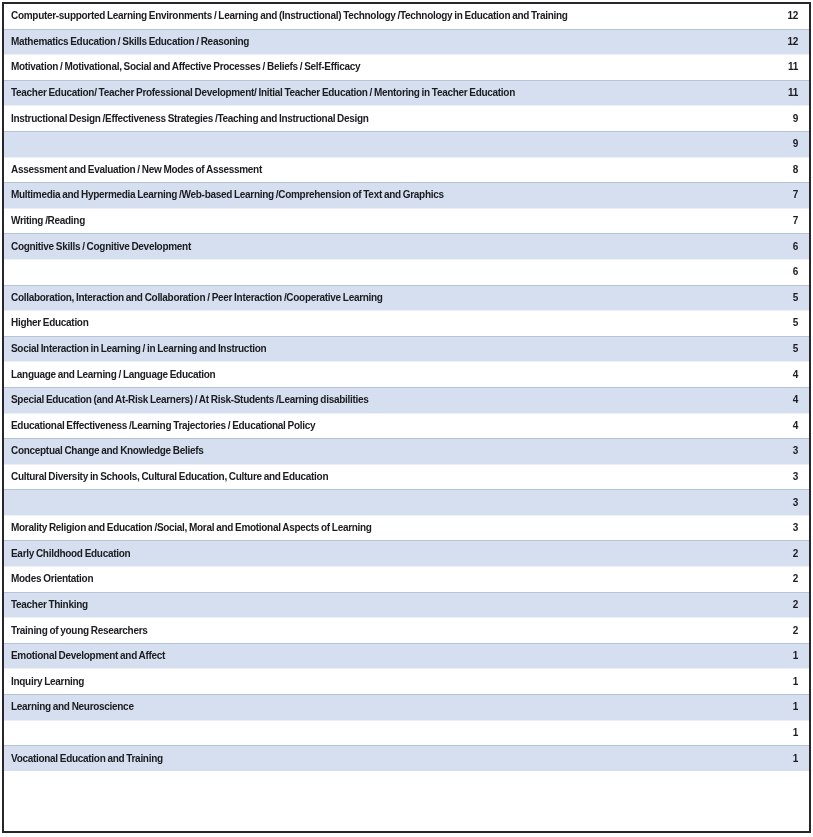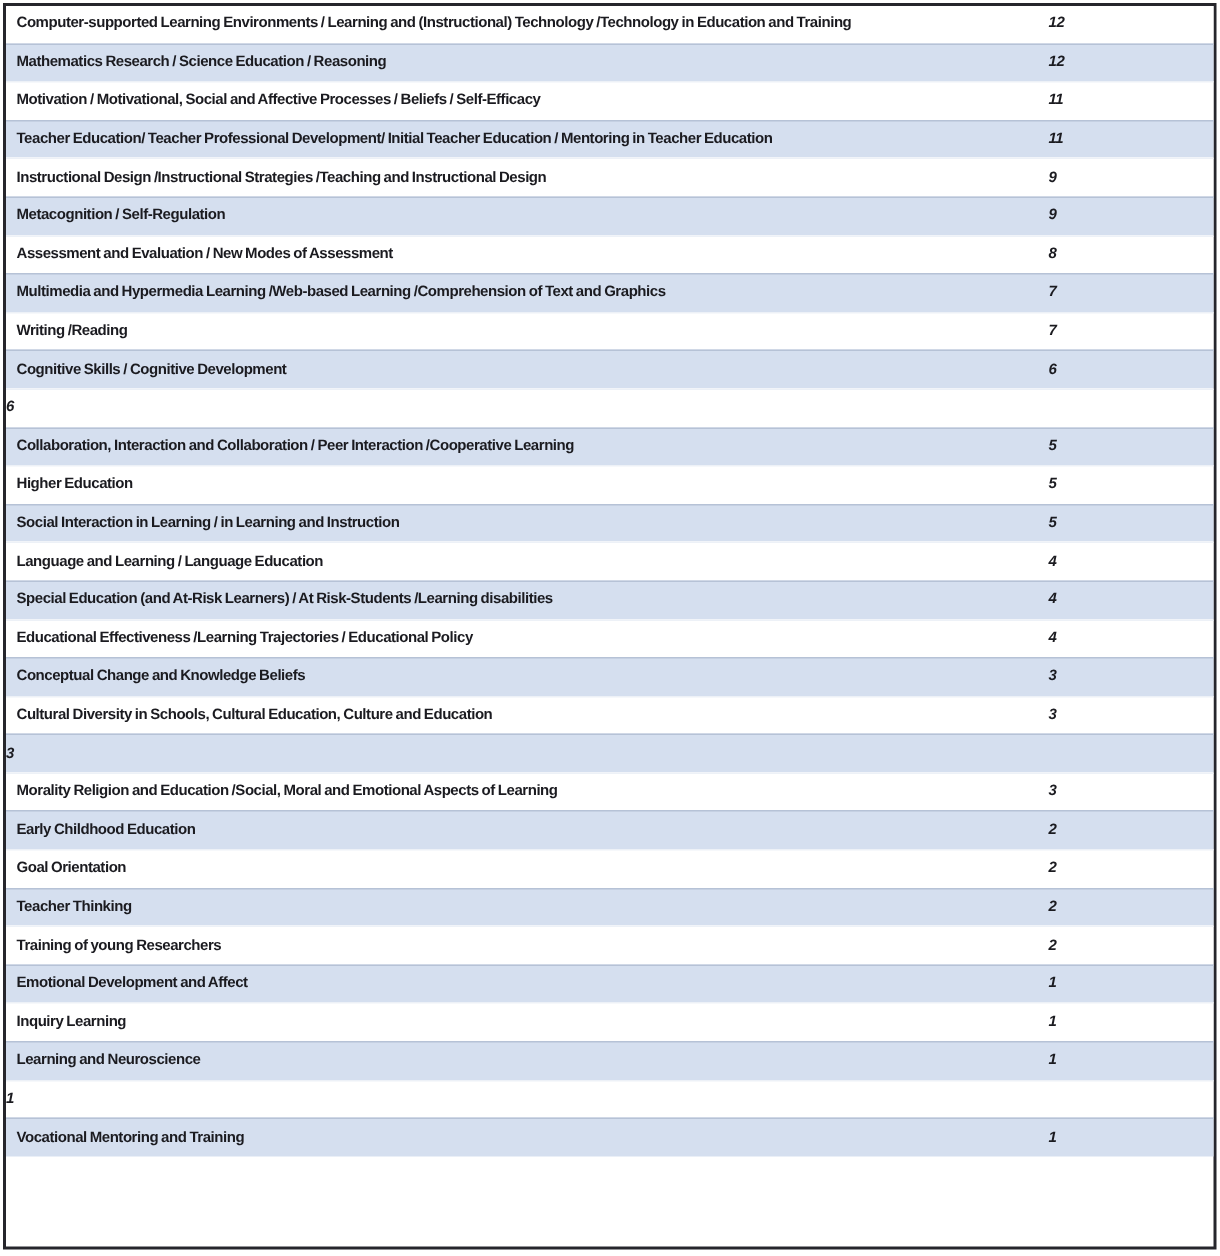--- a/index.html
+++ b/index.html
@@ -37,50 +37,49 @@
     background: var(--band, #d5dfef);
     border-top: 1px solid var(--separator_on_band, #b6c2d6);
   }
   .topic {
     flex: 0 0 688px;
     padding-left: 7px;
     word-spacing: -0.5px;
   }
   .count {
     flex: 1 1 auto;
+    text-align: right;
     padding-right: 11px;
-    font-style: italic;
   }
 </style>
 </head>
 <body>
 
 <div class="table-frame">
     <div class="row">
     <div class="topic">Computer-supported Learning Environments / Learning and (Instructional) Technology /Technology in Education and Training</div>
     <div class="count">12</div>
   </div>
     <div class="row">
-    <div class="topic">Mathematics Research / Science Education / Reasoning</div>
+    <div class="topic">Mathematics Education / Skills Education / Reasoning</div>
     <div class="count">12</div>
   </div>
     <div class="row">
     <div class="topic">Motivation / Motivational, Social and Affective Processes / Beliefs / Self-Efficacy</div>
     <div class="count">11</div>
   </div>
     <div class="row">
     <div class="topic">Teacher Education/ Teacher Professional Development/ Initial Teacher Education / Mentoring in Teacher Education</div>
     <div class="count">11</div>
   </div>
     <div class="row">
-    <div class="topic">Instructional Design /Instructional Strategies /Teaching and Instructional Design</div>
+    <div class="topic">Instructional Design /Effectiveness Strategies /Teaching and Instructional Design</div>
     <div class="count">9</div>
   </div>
     <div class="row">
-    <div class="topic">Metacognition / Self-Regulation</div>
     <div class="count">9</div>
   </div>
     <div class="row">
     <div class="topic">Assessment and Evaluation / New Modes of Assessment</div>
     <div class="count">8</div>
   </div>
     <div class="row">
     <div class="topic">Multimedia and Hypermedia Learning /Web-based Learning /Comprehension of Text and Graphics</div>
     <div class="count">7</div>
   </div>
@@ -132,21 +131,21 @@
   </div>
     <div class="row">
     <div class="topic">Morality Religion and Education /Social, Moral and Emotional Aspects of Learning</div>
     <div class="count">3</div>
   </div>
     <div class="row">
     <div class="topic">Early Childhood Education</div>
     <div class="count">2</div>
   </div>
     <div class="row">
-    <div class="topic">Goal Orientation</div>
+    <div class="topic">Modes Orientation</div>
     <div class="count">2</div>
   </div>
     <div class="row">
     <div class="topic">Teacher Thinking</div>
     <div class="count">2</div>
   </div>
     <div class="row">
     <div class="topic">Training of young Researchers</div>
     <div class="count">2</div>
   </div>
@@ -159,16 +158,16 @@
     <div class="count">1</div>
   </div>
     <div class="row">
     <div class="topic">Learning and Neuroscience</div>
     <div class="count">1</div>
   </div>
     <div class="row">
     <div class="count">1</div>
   </div>
     <div class="row">
-    <div class="topic">Vocational Mentoring and Training</div>
+    <div class="topic">Vocational Education and Training</div>
     <div class="count">1</div>
   </div>
   </div>
 
 </body></html>

